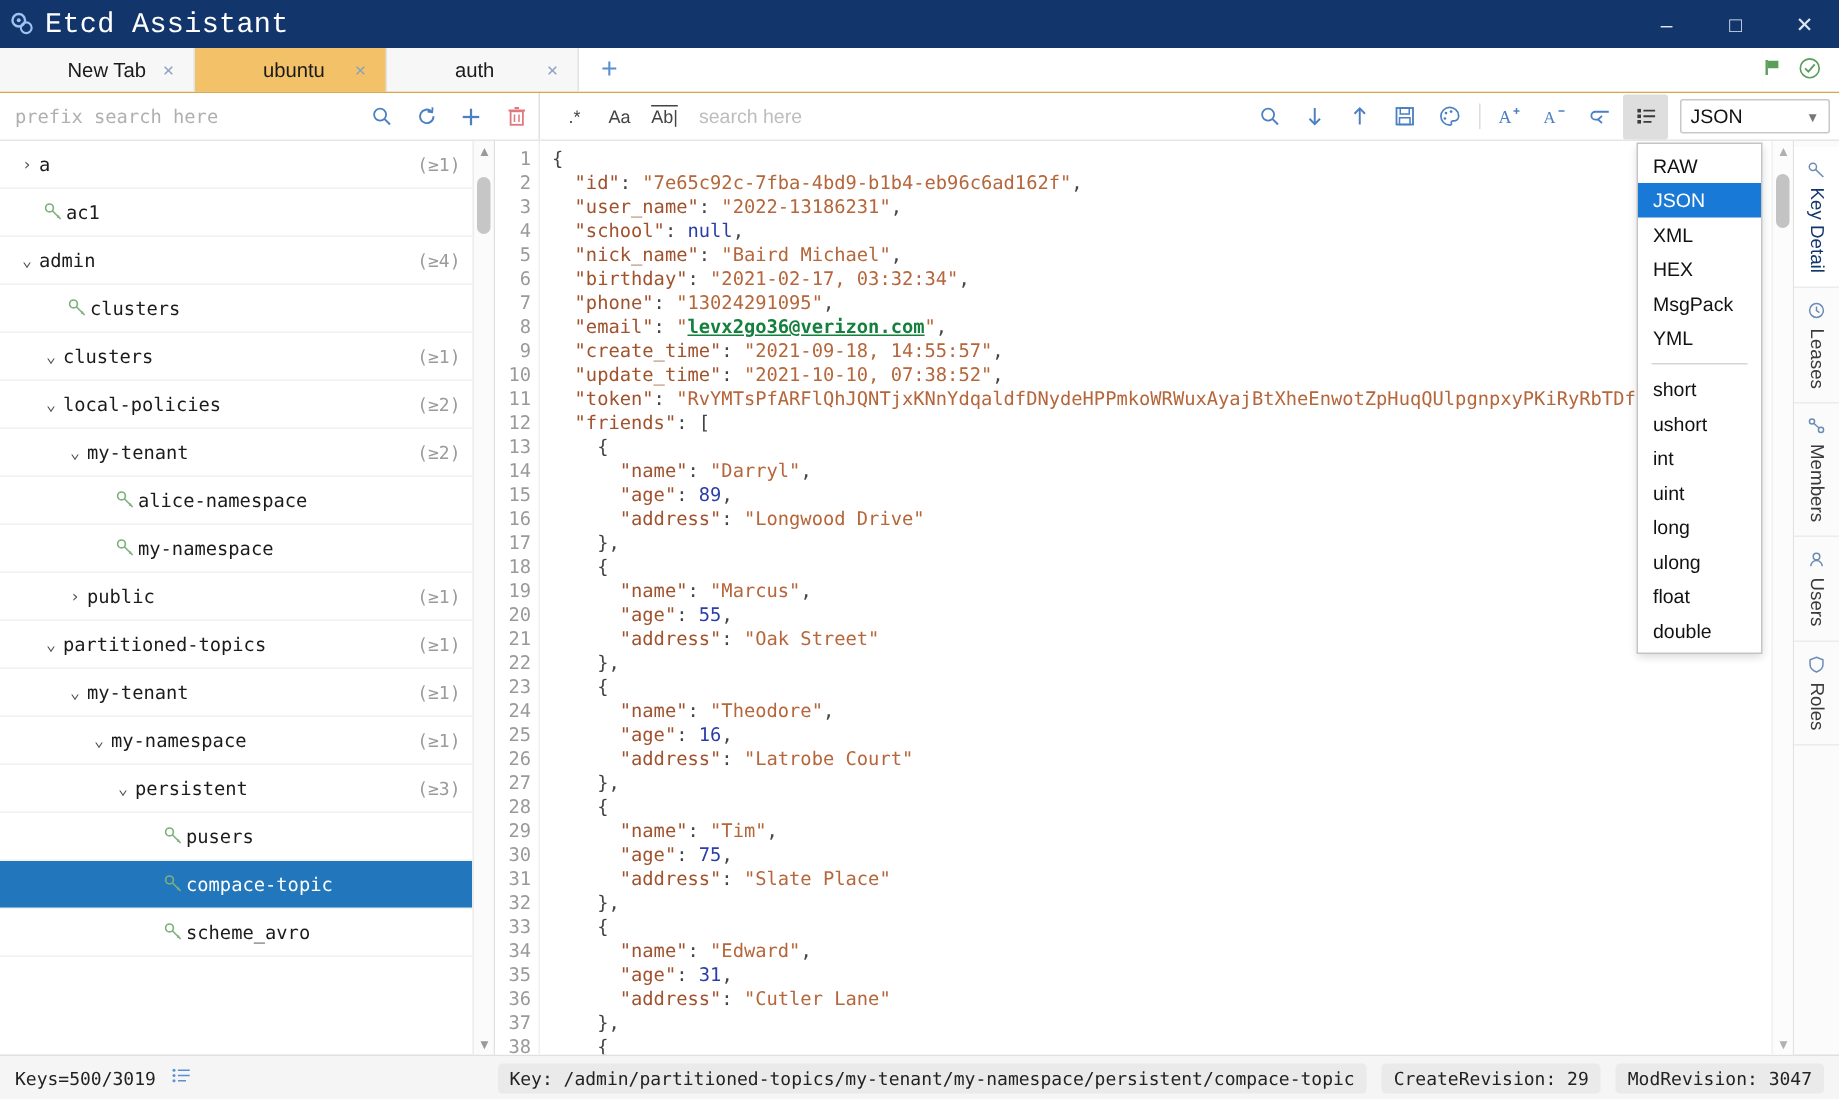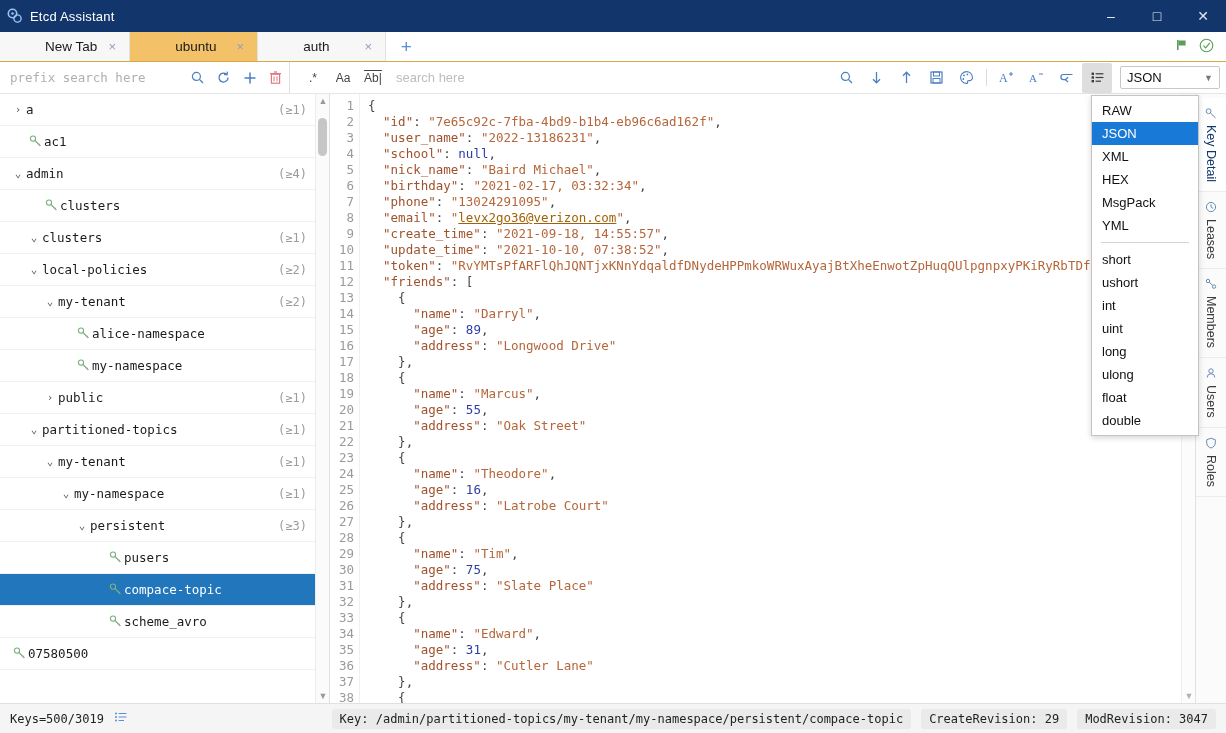--- a/index.html
+++ b/index.html
@@ -11,21 +11,21 @@
     background: #ffffff;
   }
   .app { position: relative; width: 1226px; height: 733px; display: flex; flex-direction: column; }
 
   
   .titlebar {
     height: 32px; background: #12366b; color: #ffffff;
     display: flex; align-items: center; flex: 0 0 32px;
   }
   .titlebar .logo { width: 30px; display: flex; align-items: center; justify-content: center; }
-  .titlebar .app-title { font-size: 13px; letter-spacing: .2px; }
+  .titlebar .app-title { font-size: 19px; letter-spacing: .2px; font-family: Liberation Mono, monospace; }
   .titlebar .spacer { flex: 1 1 auto; }
   .wbtn {
     width: 46px; height: 32px; display: flex; align-items: center; justify-content: center;
     color: #dfe7f3; font-size: 14px;
   }
 
   
   .tabbar {
     height: 30px; flex: 0 0 30px; background: #f2f2f2;
     display: flex; align-items: stretch;
@@ -42,21 +42,21 @@
   .tab .tclose { color: #8aa2c0; font-size: 13px; width: 14px; text-align: center; }
   .tab-add {
     width: 40px; display: flex; align-items: center; justify-content: center;
     color: #5b8fd4; font-size: 19px; background: #ffffff;
   }
   .tabbar .tb-spacer { flex: 1 1 auto; background: #ffffff; }
   .tabbar .tb-right { display: flex; align-items: center; gap: 10px; padding-right: 12px; background: #ffffff; }
 
   
   .toolrow { height: 32px; flex: 0 0 32px; display: flex; background: #ffffff; border-bottom: 1px solid #e6e6e6; }
-  .tool-left { width: 290px; display: flex; align-items: center; border-right: 1px solid #e0e0e0; }
+  .tool-left { width: 360px; display: flex; align-items: center; border-right: 1px solid #e0e0e0; }
   .prefix-input {
     flex: 1 1 auto; border: none; outline: none; height: 30px;
     padding: 0 6px 0 10px; font-family: "DejaVu Sans Mono", monospace; font-size: 12.5px;
     color: #222; background: transparent;
   }
   .prefix-input::placeholder { color: #b0b0b0; }
   .ticon {
     width: 30px; height: 30px; display: flex; align-items: center; justify-content: center;
     color: #4a7fc1; font-size: 15px; cursor: pointer;
   }
@@ -111,21 +111,21 @@
   .code {
     flex: 1 1 auto; min-width: 0; padding: 4px 0 0 8px; overflow: hidden;
     font-family: "DejaVu Sans Mono", monospace; font-size: 12.5px; line-height: 16px;
     white-space: pre; color: #333;
   }
   .k { color: #a0522d; }
   .s { color: #b5663a; }
   .n { color: #2b3ea8; }
   .nul { color: #2b3ea8; }
   .p { color: #444; }
-  .lnk { color: #a16207; text-decoration: underline; }
+  .lnk { color: #15803d; text-decoration: underline; font-weight: bold; }
 
   .escroll { width: 14px; flex: 0 0 14px; background: #fcfcfc; border-left: 1px solid #f0f0f0; position: relative; }
   .escroll .thumb { position: absolute; left: 2px; width: 9px; top: 22px; height: 36px; background: #c3c3c3; border-radius: 5px; }
   .escroll .ar { position: absolute; left: 0; width: 14px; text-align: center; color: #b0b0b0; font-size: 9px; }
   .escroll .ar.up { top: 2px; }
   .escroll .ar.dn { bottom: 2px; }
 
   
   .rail {
     width: 31px; flex: 0 0 31px; background: #fbfbfb; border-left: 1px solid #e2e2e2;
@@ -145,21 +145,21 @@
     height: 30px; flex: 0 0 30px; background: #f5f5f5; border-top: 1px solid #e0e0e0;
     display: flex; align-items: center; gap: 10px; padding: 0 10px;
     font-family: "DejaVu Sans Mono", monospace; font-size: 12px; color: #222;
   }
   .sb-chip { background: #eaeaea; border-radius: 3px; padding: 3px 8px; white-space: nowrap; }
   .sb-gap { flex: 1 1 auto; }
   .sb-icon { color: #5b8fd4; font-size: 13px; }
 
   
   .dropdown {
-    position: absolute; left: 1091px; top: 95px; width: 108px;
+    position: absolute; left: 1091px; top: 95px; width: 84px;
     background: #ffffff; border: 1px solid #c4c4c4; box-shadow: 0 2px 6px rgba(0,0,0,.16);
     padding: 3px 0; z-index: 50;
   }
   .dopt { height: 23px; display: flex; align-items: center; padding: 0 10px; font-size: 13px; color: #111; }
   .dopt.sel { background: #1979d6; color: #ffffff; }
   .ddiv { height: 1px; background: #d5d5d5; margin: 5px 9px; }
 </style>
 </head>
 <body>
 
@@ -437,29 +437,20 @@
             <span class="tlabel2">compace-topic</span>
           </div>
           <div class="trow">
             <span style="display: inline-block; width: 106px;"></span>
             <span class="keyic"><svg width="13" height="13" viewBox="0 0 13 13">
                 <circle cx="4" cy="4.6" r="2.6" fill="none" stroke="#7cb07c" stroke-width="1.1"></circle>
                 <line x1="5.9" y1="6.5" x2="11.4" y2="12" stroke="#7cb07c" stroke-width="1.1"></line>
                 <line x1="9.2" y1="11" x2="10.4" y2="9.8" stroke="#7cb07c" stroke-width="1"></line>
               </svg></span>
             <span class="tlabel2">scheme_avro</span>
-          </div>
-          <div class="trow">
-            <span style="display: inline-block; width: 10px;"></span>
-            <span class="keyic"><svg width="13" height="13" viewBox="0 0 13 13">
-                <circle cx="4" cy="4.6" r="2.6" fill="none" stroke="#7cb07c" stroke-width="1.1"></circle>
-                <line x1="5.9" y1="6.5" x2="11.4" y2="12" stroke="#7cb07c" stroke-width="1.1"></line>
-                <line x1="9.2" y1="11" x2="10.4" y2="9.8" stroke="#7cb07c" stroke-width="1"></line>
-              </svg></span>
-            <span class="tlabel2">07580500</span>
           </div>
         </div>
       <div class="tscroll">
         <div class="ar up">▲</div>
         <div class="thumb"></div>
         <div class="ar dn">▼</div>
       </div>
     </div>
 
     <div class="editor-pane">

